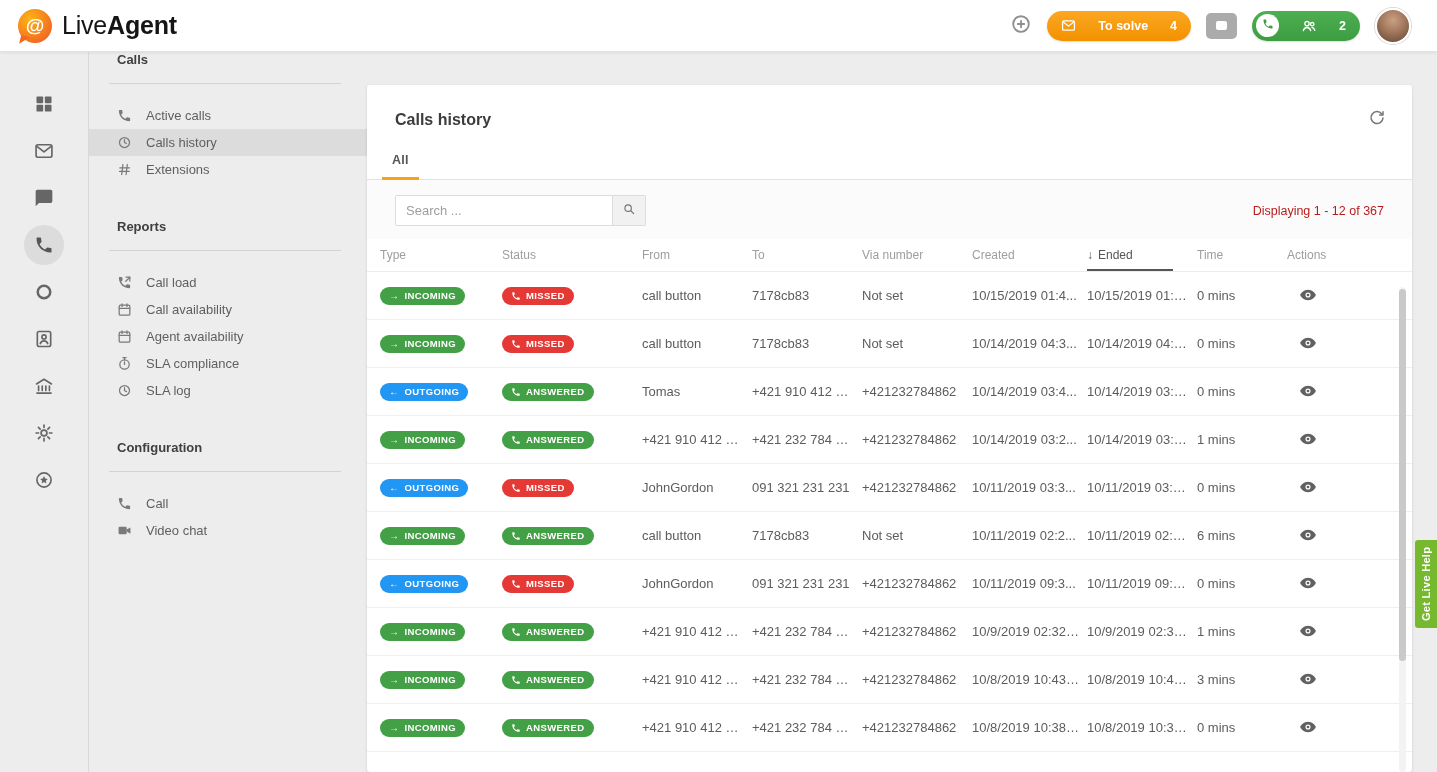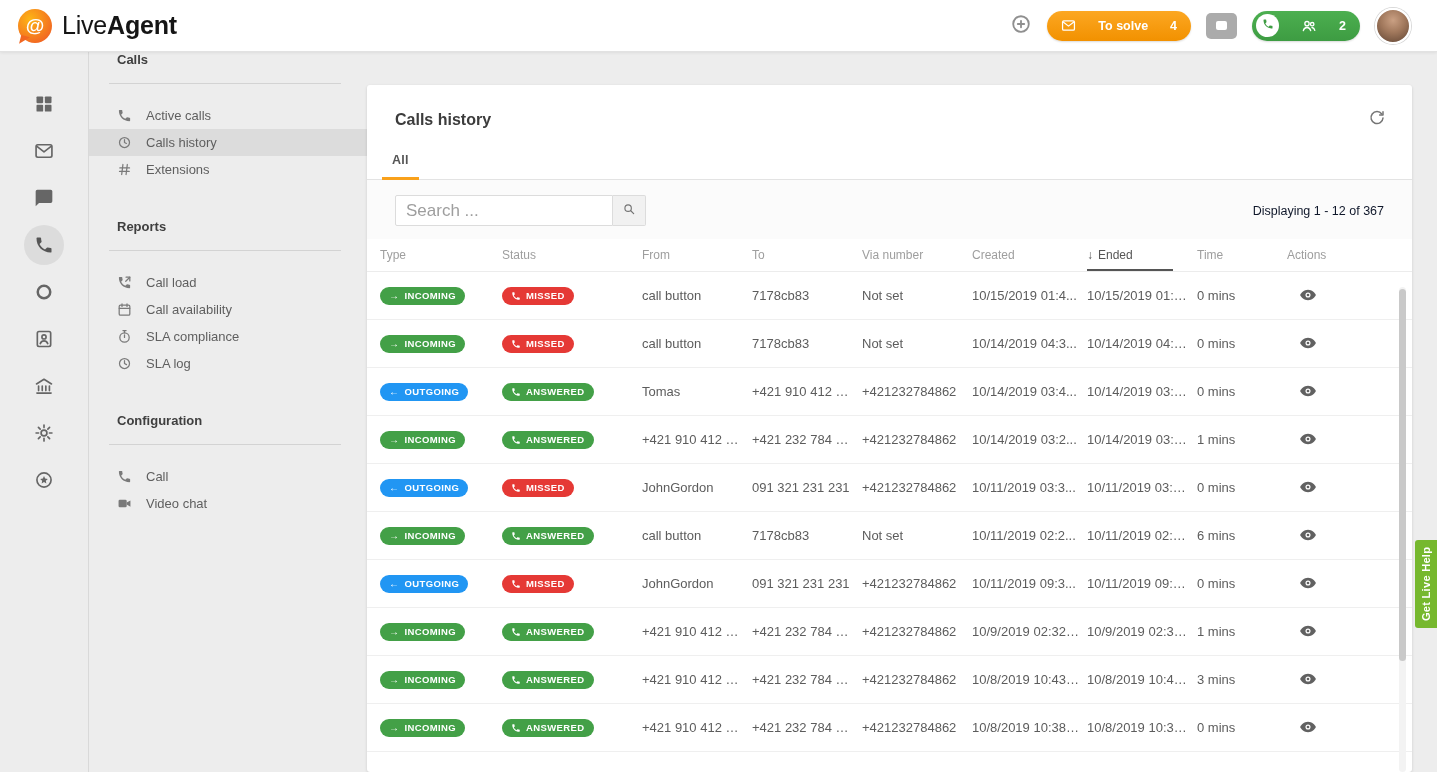--- a/index.html
+++ b/index.html
@@ -114,30 +114,30 @@
   .tab .i14 svg { width: 14px; height: 14px; }
   .tab.active::after {
     content: ""; position: absolute; left: 14px; right: 14px; bottom: -1px; height: 3px;
     background: var(--accent-orange, #f9a11b);
   }
 
   .toolbar { display: flex; justify-content: space-between; align-items: center; padding: 15px 28px 13px; background: #fbfbfb; }
   .searchwrap { display: flex; align-items: stretch; }
   .search-input {
     width: 218px; height: 31px; border: 1px solid #dcdcdc; border-radius: 2px 0 0 2px;
-    padding: 0 10px; font-size: 17px; color: #555; outline: none; background: #fff; font-family: inherit;
+    padding: 0 10px; font-size: 13px; color: #555; outline: none; background: #fff; font-family: inherit;
   }
   .search-input::placeholder { color: #9e9e9e; }
   .search-btn {
     width: 33px; height: 31px; border: 1px solid #dcdcdc; border-left: none;
     background: #f1f1f1; border-radius: 0 2px 2px 0; color: #757575;
     display: flex; align-items: center; justify-content: center; cursor: pointer;
   }
   .search-btn svg { width: 14px; height: 14px; }
-  .displaying { font-size: 12.5px; color: #0f172a; }
+  .displaying { font-size: 12.5px; color: #b91c1c; }
 
   .thead, .row {
     display: grid;
     grid-template-columns: 122px 140px 110px 110px 110px 115px 110px 90px 1fr;
     align-items: center; padding: 0 18px 0 13px;
   }
   .thead { height: 33px; border-bottom: 1px solid #ececec; }
   .th {
     font-size: 12px; color: #9e9e9e; position: relative; cursor: pointer;
     background: none; border: none; text-align: left; padding: 0; height: 100%;
@@ -369,20 +369,31 @@
             <line x1="3.5" y1="10" x2="20.5" y2="10"></line>
             <line x1="8" y1="3" x2="8" y2="7"></line>
             <line x1="16" y1="3" x2="16" y2="7"></line>
           </svg>
         </span>
         <span>Call availability</span>
       </div>
       <div class="side-item">
         <span class="side-icon">
           <svg viewBox="0 0 24 24" fill="none" stroke="currentColor" stroke-width="2" stroke-linecap="round" stroke-linejoin="round">
+            <rect x="3.5" y="5" width="17" height="16" rx="2"></rect>
+            <line x1="3.5" y1="10" x2="20.5" y2="10"></line>
+            <line x1="8" y1="3" x2="8" y2="7"></line>
+            <line x1="16" y1="3" x2="16" y2="7"></line>
+          </svg>
+        </span>
+        <span>Agent availability</span>
+      </div>
+      <div class="side-item">
+        <span class="side-icon">
+          <svg viewBox="0 0 24 24" fill="none" stroke="currentColor" stroke-width="2" stroke-linecap="round" stroke-linejoin="round">
             <circle cx="12" cy="13.5" r="7.5"></circle>
             <line x1="12" y1="13.5" x2="12" y2="9.5"></line>
             <line x1="9.5" y1="2.5" x2="14.5" y2="2.5"></line>
             <line x1="12" y1="2.5" x2="12" y2="6"></line>
           </svg>
         </span>
         <span>SLA compliance</span>
       </div>
       <div class="side-item">
         <span class="side-icon">

